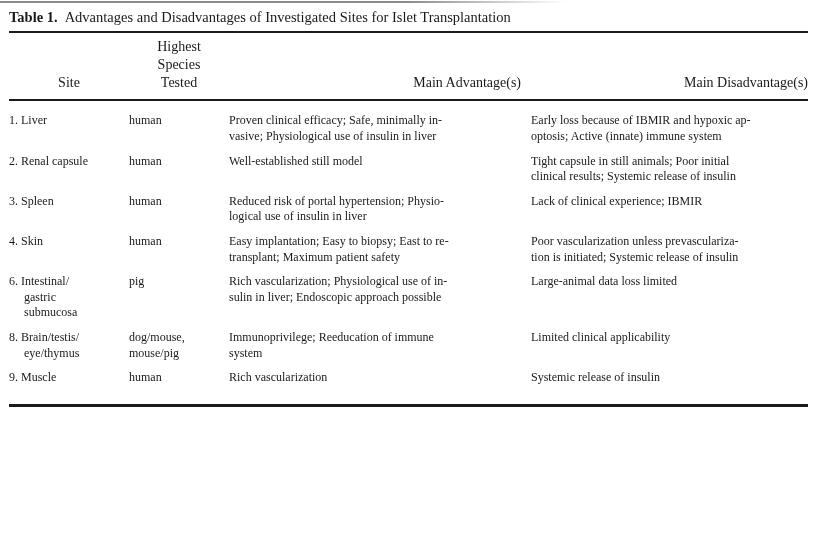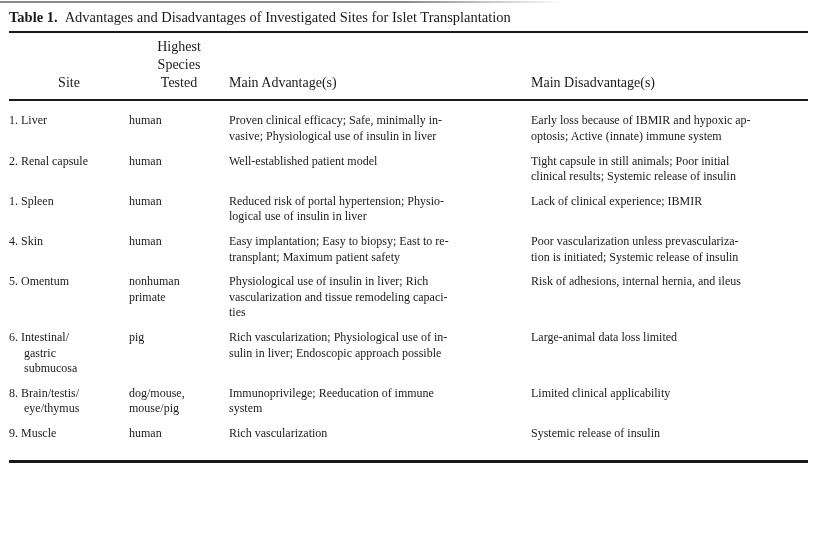--- a/index.html
+++ b/index.html
@@ -52,21 +52,21 @@
   th {
     font-weight: normal;
     font-size: 14px;
     line-height: 1.3;
     text-align: center;
     vertical-align: bottom;
     padding: 5px 0 7px 0;
     border-bottom: 2px solid #1a1a1a;
     white-space: pre;
   }
-  th.center { text-align: left; }
+  th.center { text-align: right; }
   td {
     font-size: 12px;
     line-height: 1.3;
     vertical-align: top;
     padding: 0 4px 9px 0;
     white-space: pre;
   }
   tbody tr:first-child td { padding-top: 12px; }
   td.site {
     padding-left: 15px;
@@ -108,47 +108,38 @@
         <td class="site">1. Liver</td>
         <td>human</td>
         <td>Proven clinical efficacy; Safe, minimally in-
 vasive; Physiological use of insulin in liver</td>
         <td class="dis">Early loss because of IBMIR and hypoxic ap-
 optosis; Active (innate) immune system</td>
       </tr>
       <tr>
         <td class="site">2. Renal capsule</td>
         <td>human</td>
-        <td>Well-established patient model</td>
+        <td>Well-established still model</td>
         <td class="dis">Tight capsule in still animals; Poor initial
 clinical results; Systemic release of insulin</td>
       </tr>
       <tr>
-        <td class="site">1. Spleen</td>
+        <td class="site">3. Spleen</td>
         <td>human</td>
         <td>Reduced risk of portal hypertension; Physio-
 logical use of insulin in liver</td>
         <td class="dis">Lack of clinical experience; IBMIR</td>
       </tr>
       <tr>
         <td class="site">4. Skin</td>
         <td>human</td>
         <td>Easy implantation; Easy to biopsy; East to re-
 transplant; Maximum patient safety</td>
         <td class="dis">Poor vascularization unless prevasculariza-
 tion is initiated; Systemic release of insulin</td>
-      </tr>
-      <tr>
-        <td class="site">5. Omentum</td>
-        <td>nonhuman
-primate</td>
-        <td>Physiological use of insulin in liver; Rich
-vascularization and tissue remodeling capaci-
-ties</td>
-        <td class="dis">Risk of adhesions, internal hernia, and ileus</td>
       </tr>
       <tr>
         <td class="site">6. Intestinal/
 gastric
 submucosa</td>
         <td>pig</td>
         <td>Rich vascularization; Physiological use of in-
 sulin in liver; Endoscopic approach possible</td>
         <td class="dis">Large-animal data loss limited</td>
       </tr>

